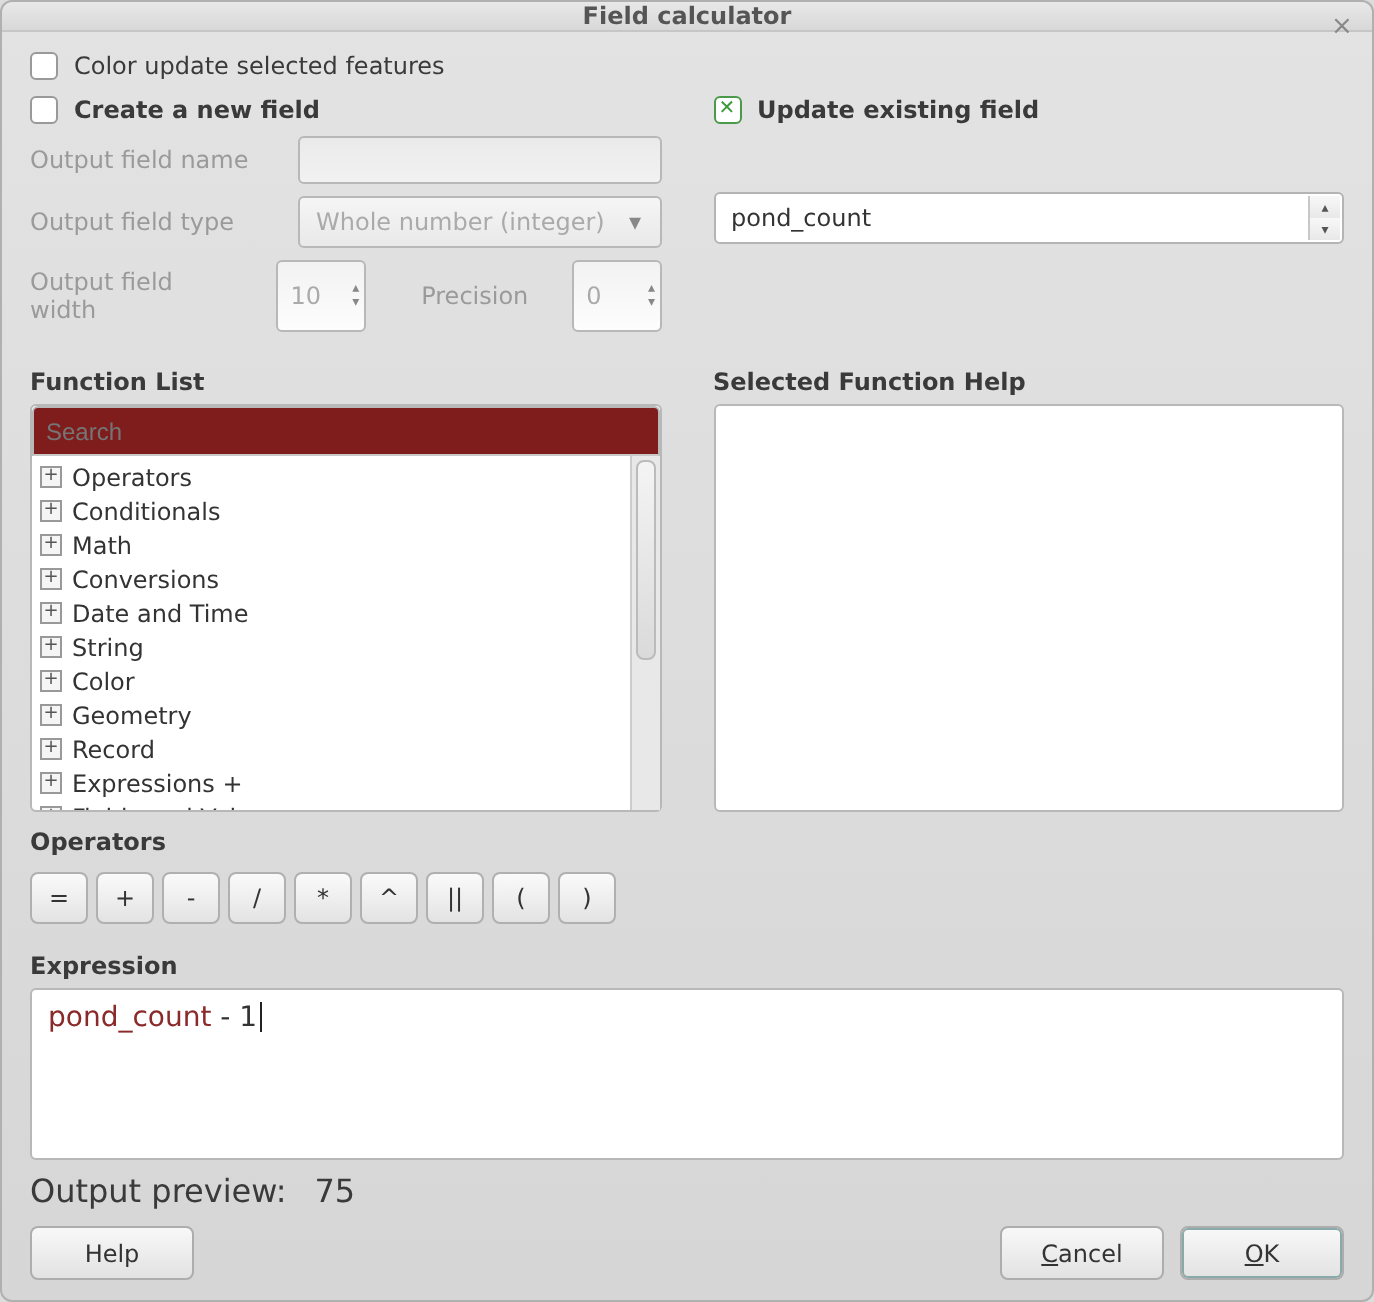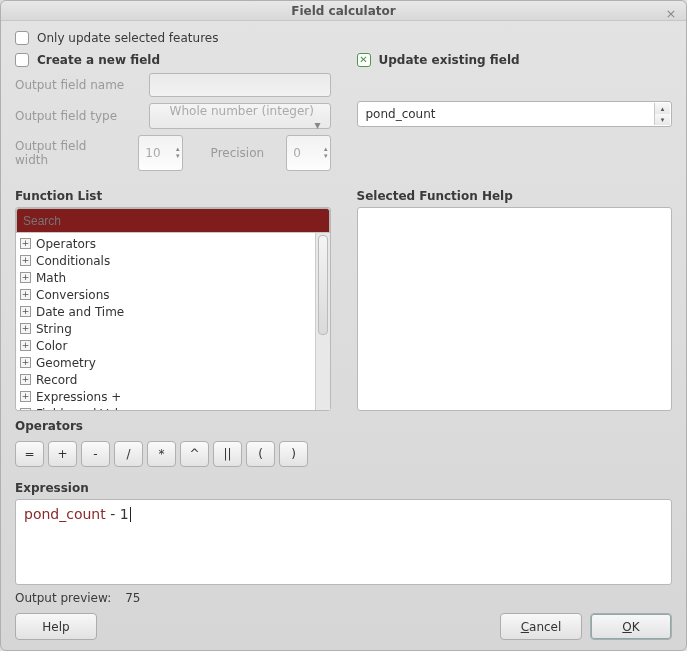--- a/index.html
+++ b/index.html
@@ -109,21 +109,21 @@
     display: flex;
     align-items: center;
     height: 26px;
     border: 1px solid #b8b8b8;
     border-radius: 3px;
     background: linear-gradient(#fcfcfc, #e9e9e9);
     padding: 0 4px 0 8px;
     color: #777;
     position: relative;
   }
-  .combo.disabled { color: #aaa; background: linear-gradient(#f5f5f5,#e9e9e9); flex-direction: column; }
+  .combo.disabled { color: #aaa; background: linear-gradient(#f5f5f5,#e9e9e9); }
   .combo .caret {
     margin-left: auto;
     width: 16px;
     text-align: center;
     color: #888;
   }
   .spin {
     display: inline-flex;
     align-items: center;
     height: 36px;
@@ -242,21 +242,21 @@
     border-left: 1px solid #222;
     height: 15px;
     vertical-align: -3px;
     margin-left: 1px;
   }
   .preview-row {
     display: flex;
     align-items: center;
     gap: 14px;
     margin-top: 6px;
-    font-size: 12px;
+    font-size: 16px;
   }
   .btn {
     height: 27px;
     min-width: 82px;
     border: 1px solid #adadad;
     border-radius: 4px;
     background: linear-gradient(#f8f8f8,#e2e2e2);
     font-size: 12px;
     color: #333;
     display: inline-flex;
@@ -311,21 +311,21 @@
 <div class="window">
   <div class="titlebar">
     <span class="titlebar-title">Field calculator</span>
     <span class="titlebar-close">×</span>
   </div>
 
   <div class="content">
 
     <div class="row">
       <span class="checkbox"></span>
-      <span>Only update selected features</span>
+      <span>Color update selected features</span>
     </div>
 
     <div class="two-col" style="margin-top:2px;">
       <div class="col">
         <div class="row">
           <span class="checkbox"></span>
           <span class="label-bold">Create a new field</span>
         </div>
         <div class="field-row">
           <span class="field-label label-disabled">Output field name</span>

